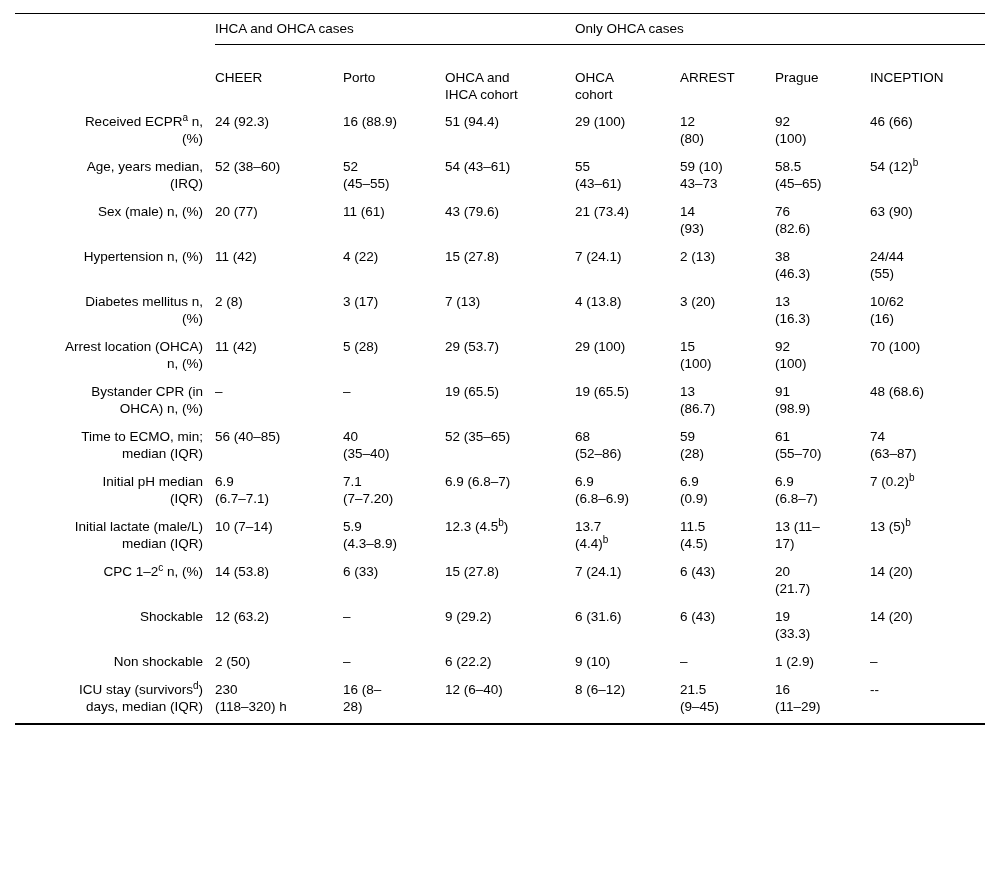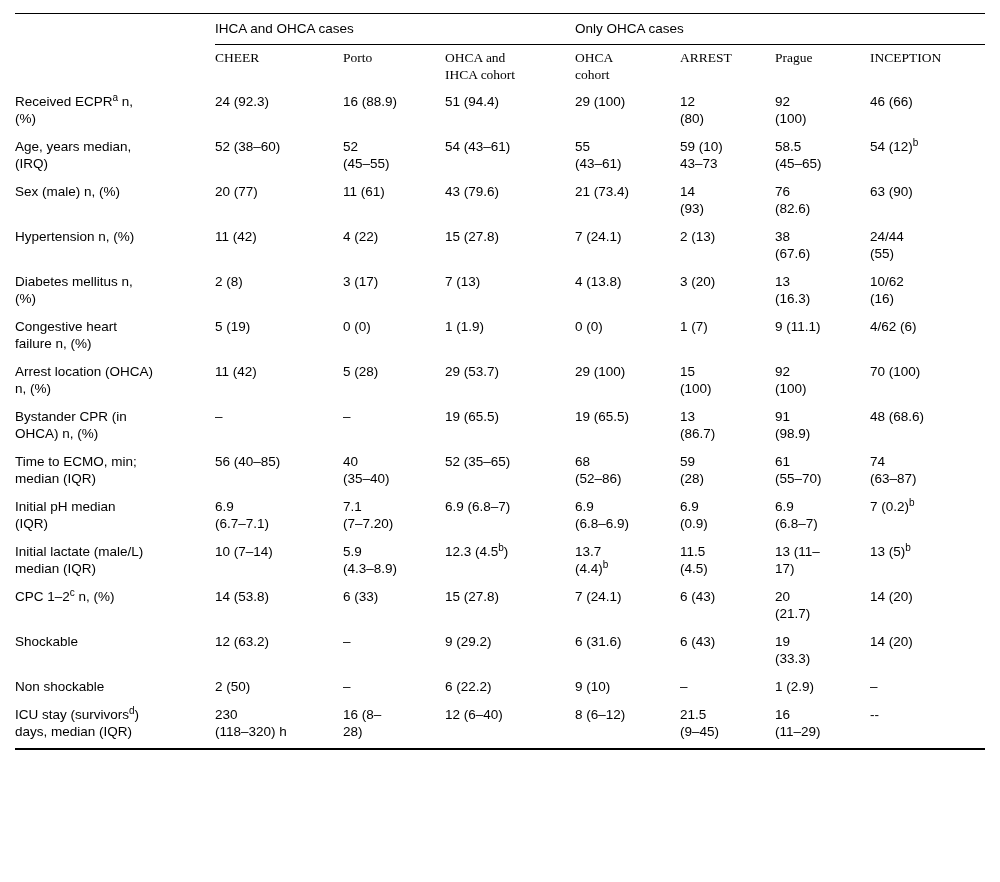--- a/index.html
+++ b/index.html
@@ -11,25 +11,25 @@
   table {
     width: 100%; border-collapse: collapse; table-layout: fixed;
     font-size: 13.5px; line-height: 17px;
   }
   th, td {
     font-weight: 400; text-align: left; vertical-align: top;
     white-space: pre-line; padding: 4px 8px 7px 0;
   }
   tr.group-row th { border-top: 1px solid #000; padding-top: 6px; padding-bottom: 7px; margin-left: 12px; }
   tr.group-row th.group { border-bottom: 1px solid #000; }
-  tr.name-row th { padding-top: 4px; padding-bottom: 2px; font-family: Liberation Serif, serif; }
+  tr.name-row th { padding-top: 24px; padding-bottom: 2px; }
   tr.n-row th { border-bottom: 2px solid #000; padding-top: 12px; padding-bottom: 9px; }
   tbody tr:first-child th, tbody tr:first-child td { padding-top: 8px; }
   tbody tr:last-child th, tbody tr:last-child td { border-bottom: 2px solid #000; padding-bottom: 8px; }
-  tbody th { padding-right: 12px; }
+  tbody th { padding-right: 12px; text-align: right; }
   sup { font-size: 10px; line-height: 0; vertical-align: super; }
 </style>
 </head>
 <body>
 
 <div class="page">
   <table>
     <colgroup>
       <col style="width:200px">
       <col style="width:128px">
@@ -101,47 +101,36 @@
           <td>63 (90)</td>
         </tr>
         <tr>
           <th>Hypertension n, (%)</th>
           <td>11 (42)</td>
           <td>4 (22)</td>
           <td>15 (27.8)</td>
           <td>7 (24.1)</td>
           <td>2 (13)</td>
           <td>38
-(67.6)</td>
+(46.3)</td>
           <td>24/44
 (55)</td>
         </tr>
         <tr>
           <th>Diabetes mellitus n,
 (%)</th>
           <td>2 (8)</td>
           <td>3 (17)</td>
           <td>7 (13)</td>
           <td>4 (13.8)</td>
           <td>3 (20)</td>
           <td>13
 (16.3)</td>
           <td>10/62
 (16)</td>
-        </tr>
-        <tr>
-          <th>Congestive heart
-failure n, (%)</th>
-          <td>5 (19)</td>
-          <td>0 (0)</td>
-          <td>1 (1.9)</td>
-          <td>0 (0)</td>
-          <td>1 (7)</td>
-          <td>9 (11.1)</td>
-          <td>4/62 (6)</td>
         </tr>
         <tr>
           <th>Arrest location (OHCA)
 n, (%)</th>
           <td>11 (42)</td>
           <td>5 (28)</td>
           <td>29 (53.7)</td>
           <td>29 (100)</td>
           <td>15
 (100)</td>

